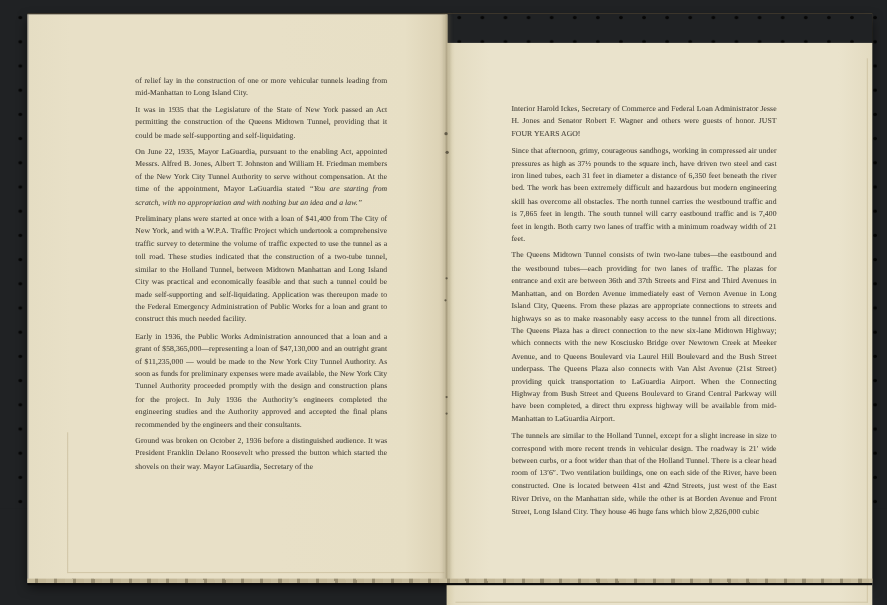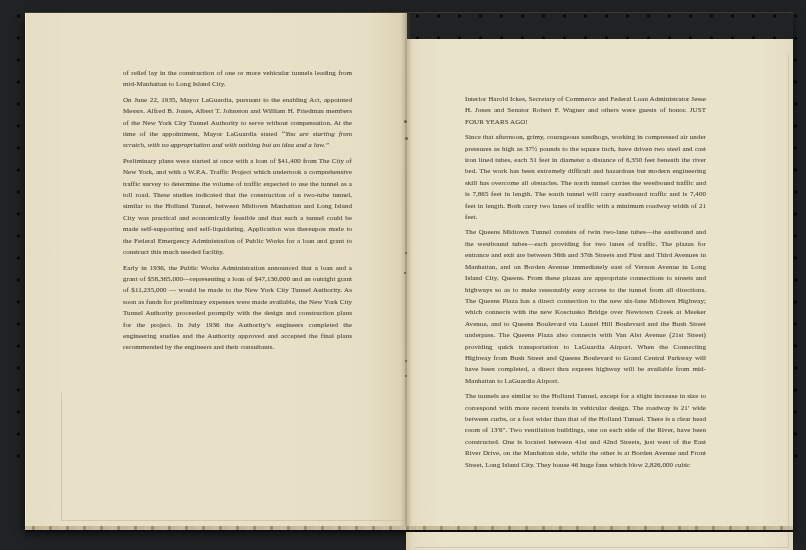--- a/index.html
+++ b/index.html
@@ -66,23 +66,25 @@
 <div class="screen">
   <div class="board"></div>
 
   <div class="book">
 
     <div class="page page-left">
       <div class="edge-v" style="left:35px;top:380px;bottom:9px;"></div>
       <div class="edge-h" style="left:35px;right:2px;bottom:9px;"></div>
       <div class="text-block text-left">
           <p><span>of relief lay in the construction of one or more vehicular tunnels leading from mid-Manhattan to Long Island City.</span></p>
+          <p><span>It was in 1935 that the Legislature of the State of New York passed an Act permitting the construction of the Queens Midtown Tunnel, providing that it could be made self-supporting and self-liquidating.</span></p>
           <p><span>On June 22, 1935, Mayor LaGuardia, pursuant to the enabling Act, appointed Messrs. Alfred B. Jones, Albert T. Johnston and William H. Friedman members of the New York City Tunnel Authority to serve without compensation. At the time of the appointment, Mayor LaGuardia stated </span><span class="italic">“You are starting from scratch, with no appropriation and with nothing but an idea and a law.”</span></p>
           <p><span>Preliminary plans were started at once with a loan of $41,400 from The City of New York, and with a W.P.A. Traffic Project which undertook a comprehensive traffic survey to determine the volume of traffic expected to use the tunnel as a toll road. These studies indicated that the construction of a two-tube tunnel, similar to the Holland Tunnel, between Midtown Manhattan and Long Island City was practical and economically feasible and that such a tunnel could be made self-supporting and self-liquidating. Application was thereupon made to the Federal Emergency Administration of Public Works for a loan and grant to construct this much needed facility.</span></p>
           <p><span>Early in 1936, the Public Works Administration announced that a loan and a grant of $58,365,000—representing a loan of $47,130,000 and an outright grant of $11,235,000 — would be made to the New York City Tunnel Authority. As soon as funds for preliminary expenses were made available, the New York City Tunnel Authority proceeded promptly with the design and construction plans for the project. In July 1936 the Authority’s engineers completed the engineering studies and the Authority approved and accepted the final plans recommended by the engineers and their consultants.</span></p>
+          <p><span>Ground was broken on October 2, 1936 before a distinguished audience. It was President Franklin Delano Roosevelt who pressed the button which started the shovels on their way. Mayor LaGuardia, Secretary of the</span></p>
         </div>
     </div>
 
     <div class="page page-right">
 
       <div class="edge-v" style="right:4px;top:14px;bottom:8px;"></div>
       <div class="edge-h" style="left:8px;right:4px;bottom:8px;"></div>
       <div class="text-block text-right">
           <p><span>Interior Harold Ickes, Secretary of Commerce and Federal Loan Administrator Jesse H. Jones and Senator Robert F. Wagner and others were guests of honor. JUST FOUR YEARS AGO!</span></p>
           <p><span>Since that afternoon, grimy, courageous sandhogs, working in compressed air under pressures as high as 37½ pounds to the square inch, have driven two steel and cast iron lined tubes, each 31 feet in diameter a distance of 6,350 feet beneath the river bed. The work has been extremely difficult and hazardous but modern engineering skill has overcome all obstacles. The north tunnel carries the westbound traffic and is 7,865 feet in length. The south tunnel will carry eastbound traffic and is 7,400 feet in length. Both carry two lanes of traffic with a minimum roadway width of 21 feet.</span></p>

